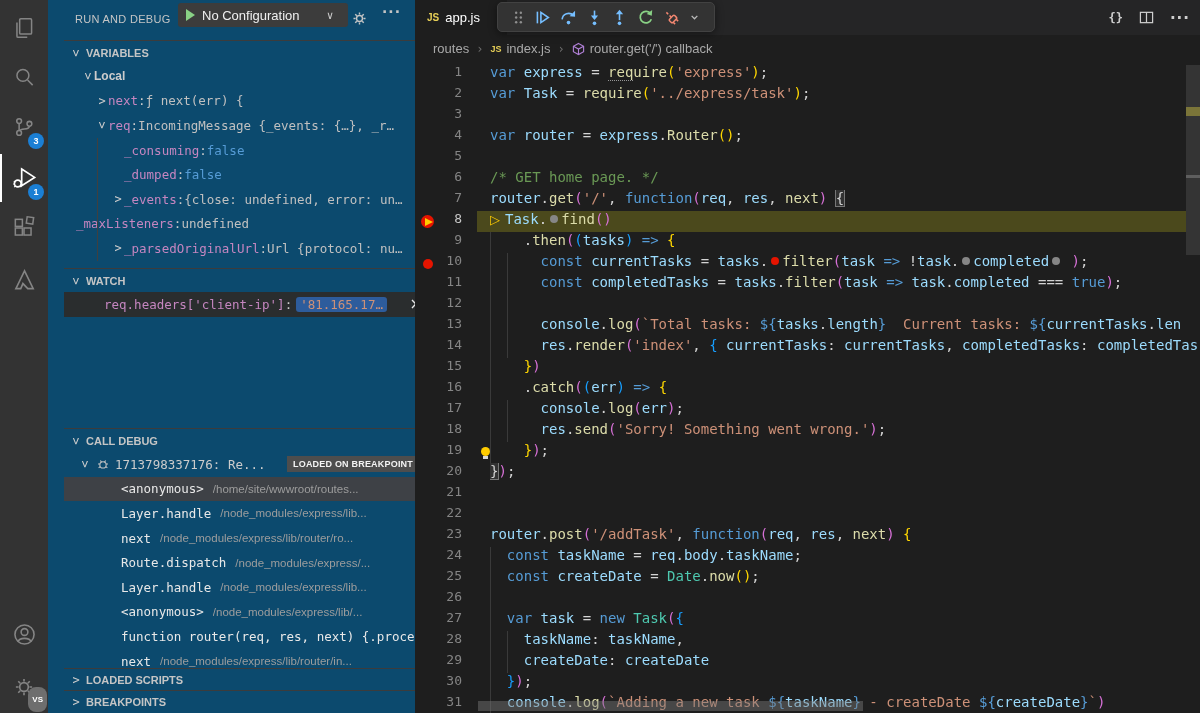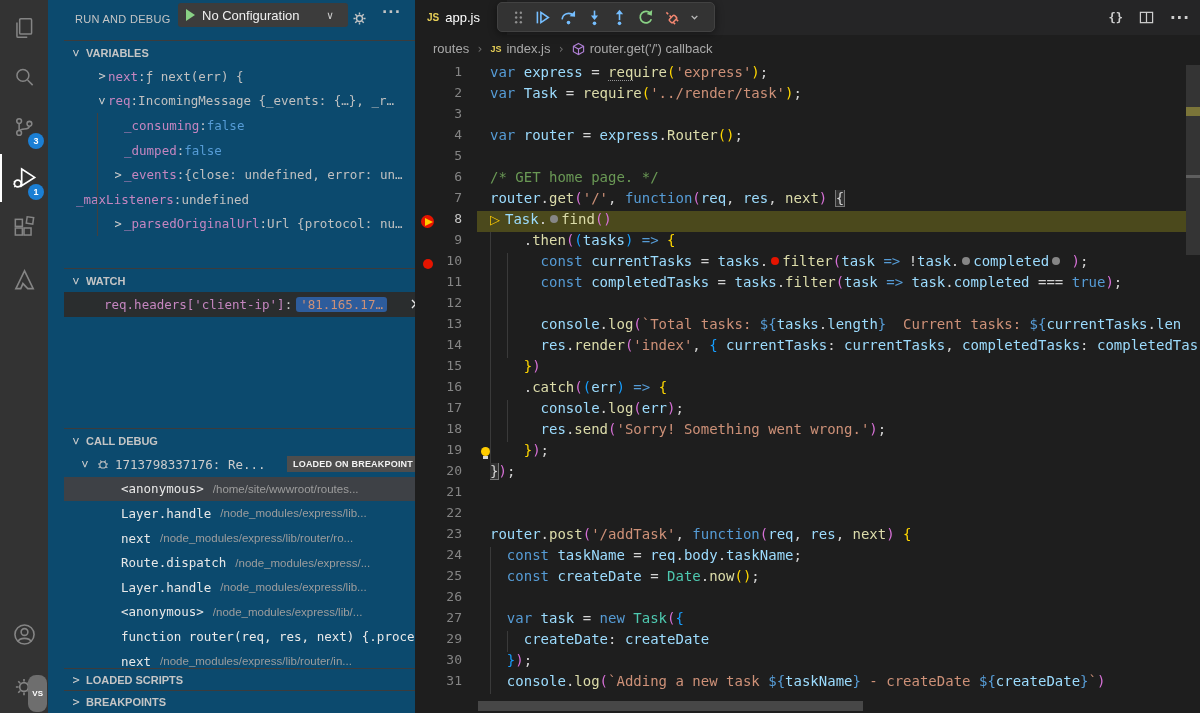--- a/index.html
+++ b/index.html
@@ -7,21 +7,21 @@
   *{box-sizing:border-box}
   svg{display:block}
 
   
   #activitybar{position:absolute;left:0;top:0;width:48px;height:713px;background:#333333;z-index:5}
   .ab-item{position:absolute;left:0;width:48px;height:48px;display:flex;align-items:center;justify-content:center;cursor:pointer}
   .ab-item.active::before{content:'';position:absolute;left:0;top:0;width:2px;height:48px;background:#ffffff}
   .ab-badge{position:absolute;right:4px;bottom:2px;min-width:16px;height:16px;border-radius:8px;background:#1b7fd4;
     color:#fff;font:600 9px "Liberation Sans",sans-serif;display:flex;align-items:center;justify-content:center;padding:0 3px}
   .vs-badge{position:absolute;right:1px;bottom:-1px;background:#6e6e6e;border-radius:8px;color:#fff;
-    font:700 8px "Liberation Sans",sans-serif;padding:14px 4px}
+    font:700 8px "Liberation Sans",sans-serif;padding:8px 4px}
 
   
   #sidebar{position:absolute;left:48px;top:0;width:367px;height:713px;background:#0c4a6e;overflow:hidden}
   #sb-header{position:absolute;top:0;left:0;width:100%;height:38px}
   #sb-title{position:absolute;left:27px;top:13px;font:11px "Liberation Sans",sans-serif;color:#c5c5c5;letter-spacing:.3px}
   #config-dd{position:absolute;left:130px;top:3px;width:170px;height:24px;background:#3c3c3c;border-radius:3px;
     display:flex;align-items:center;cursor:pointer}
   #config-dd .play{width:0;height:0;border-left:9px solid #89d185;border-top:6px solid transparent;border-bottom:6px solid transparent;margin:0 7px 0 8px}
   #config-dd .lbl{width:120px;overflow:hidden;white-space:nowrap;color:#f0f0f0;font:13px "Liberation Sans",sans-serif}
   #config-dd .chev{color:#cccccc;font:11px "DejaVu Sans Mono",monospace;margin-left:2px}
@@ -208,20 +208,24 @@
       </span>
     <span class="hdr-ic" id="dots-ic">···</span>
   </div>
 
   <div class="section" style="top:40px;height:228px">
     <div class="section-h">
       <span class="chev exp">&gt;</span>
       <span>VARIABLES</span>
     </div>
     <div id="vars-body">
+        <div class="vrow lvl1" style="padding-left: 18px;">
+          <span class="chev exp">&gt;</span>
+          <span class="scope">Local</span>
+        </div>
         <div class="vrow lvl2" style="padding-left: 32px;">
           <span class="chev">&gt;</span>
           <span class="vname">next</span>
           <span style="color: rgb(204, 204, 204);">: </span>
           <span class="vval">ƒ next(err) {</span>
         </div>
         <div class="vrow lvl2" style="padding-left: 32px;">
           <span class="chev exp">&gt;</span>
           <span class="vname">req</span>
           <span style="color: rgb(204, 204, 204);">: </span>
@@ -432,21 +436,21 @@
           <path d="M7 1.5 L12.5 4.5 V10.5 L7 13.5 L1.5 10.5 V4.5 Z"></path>
           <path d="M1.5 4.5 L7 7.5 L12.5 4.5 M7 7.5 V13.5"></path>
         </svg>
         </span>
       <span>router.get('/') callback</span>
       </span>
   </div>
 
   <div id="code">
       <div class="cl"><div class="gut"><span class="ln">1</span></div><div class="cc"><span class="tk kw">var </span><span class="tk v">express</span><span class="tk p"> = </span><span class="tk fn sq">req</span><span class="tk fn">uire</span><span class="tk b1">(</span><span class="tk s">'express'</span><span class="tk b1">)</span><span class="tk p">;</span></div></div>
-      <div class="cl"><div class="gut"><span class="ln">2</span></div><div class="cc"><span class="tk kw">var </span><span class="tk v">Task</span><span class="tk p"> = </span><span class="tk fn">require</span><span class="tk b1">(</span><span class="tk s">'../render/task'</span><span class="tk b1">)</span><span class="tk p">;</span></div></div>
+      <div class="cl"><div class="gut"><span class="ln">2</span></div><div class="cc"><span class="tk kw">var </span><span class="tk v">Task</span><span class="tk p"> = </span><span class="tk fn">require</span><span class="tk b1">(</span><span class="tk s">'../express/task'</span><span class="tk b1">)</span><span class="tk p">;</span></div></div>
       <div class="cl"><div class="gut"><span class="ln">3</span></div><div class="cc"></div></div>
       <div class="cl"><div class="gut"><span class="ln">4</span></div><div class="cc"><span class="tk kw">var </span><span class="tk v">router</span><span class="tk p"> = </span><span class="tk v">express</span><span class="tk p">.</span><span class="tk fn">Router</span><span class="tk b1">()</span><span class="tk p">;</span></div></div>
       <div class="cl"><div class="gut"><span class="ln">5</span></div><div class="cc"></div></div>
       <div class="cl"><div class="gut"><span class="ln">6</span></div><div class="cc"><span class="tk c">/* GET home page. */</span></div></div>
       <div class="cl"><div class="gut"><span class="ln">7</span></div><div class="cc"><span class="tk v">router</span><span class="tk p">.</span><span class="tk fn">get</span><span class="tk b2">(</span><span class="tk s">'/'</span><span class="tk p">, </span><span class="tk kw">function</span><span class="tk b2">(</span><span class="tk v">req</span><span class="tk p">, </span><span class="tk v">res</span><span class="tk p">, </span><span class="tk fn">next</span><span class="tk b2">)</span><span class="tk p"> </span><span class="tk match">{</span></div></div>
       <div class="cl cur"><div class="gut"><span class="gi curp"></span><span class="ln">8</span></div><div class="cc"><span class="tk ptr"></span><span class="tk v">Task</span><span class="tk p">.</span><span class="tk dg"></span><span class="tk fn">find</span><span class="tk b2">()</span></div></div>
       <div class="cl"><div class="gut"><span class="ln">9</span></div><div class="cc"><i class="ig" style="left: 0px;"></i><span class="tk p">    </span><span class="tk p">.</span><span class="tk fn">then</span><span class="tk b2">(</span><span class="tk b3">(</span><span class="tk v">tasks</span><span class="tk b3">)</span><span class="tk p"> </span><span class="tk kw">=&gt;</span><span class="tk p"> </span><span class="tk b1">{</span></div></div>
       <div class="cl"><div class="gut"><span class="gi bp"></span><span class="ln">10</span></div><div class="cc"><i class="ig" style="left: 0px;"></i><i class="ig" style="left: 16.8px;"></i><span class="tk p">      </span><span class="tk kw">const </span><span class="tk v">currentTasks</span><span class="tk p"> = </span><span class="tk v">tasks</span><span class="tk p">.</span><span class="tk dr"></span><span class="tk fn">filter</span><span class="tk b2">(</span><span class="tk v">task</span><span class="tk p"> </span><span class="tk kw">=&gt;</span><span class="tk p"> !</span><span class="tk v">task</span><span class="tk p">.</span><span class="tk dg"></span><span class="tk v">completed</span><span class="tk dg"></span><span class="tk b2"> )</span><span class="tk p">;</span></div></div>
       <div class="cl"><div class="gut"><span class="ln">11</span></div><div class="cc"><i class="ig" style="left: 0px;"></i><i class="ig" style="left: 16.8px;"></i><span class="tk p">      </span><span class="tk kw">const </span><span class="tk v">completedTasks</span><span class="tk p"> = </span><span class="tk v">tasks</span><span class="tk p">.</span><span class="tk fn">filter</span><span class="tk b2">(</span><span class="tk v">task</span><span class="tk p"> </span><span class="tk kw">=&gt;</span><span class="tk p"> </span><span class="tk v">task</span><span class="tk p">.</span><span class="tk v">completed</span><span class="tk p"> === </span><span class="tk kw">true</span><span class="tk b2">)</span><span class="tk p">;</span></div></div>
       <div class="cl"><div class="gut"><span class="ln">12</span></div><div class="cc"><i class="ig" style="left: 0px;"></i><i class="ig" style="left: 16.8px;"></i></div></div>
@@ -458,20 +462,21 @@
       <div class="cl"><div class="gut"><span class="ln">18</span></div><div class="cc"><i class="ig" style="left: 0px;"></i><i class="ig" style="left: 16.8px;"></i><span class="tk p">      </span><span class="tk v">res</span><span class="tk p">.</span><span class="tk fn">send</span><span class="tk b2">(</span><span class="tk s">'Sorry! Something went wrong.'</span><span class="tk b2">)</span><span class="tk p">;</span></div></div>
       <div class="cl"><div class="gut"><span class="gi bulb"></span><span class="ln">19</span></div><div class="cc"><i class="ig" style="left: 0px;"></i><span class="tk p">    </span><span class="tk b1">}</span><span class="tk b2">)</span><span class="tk p">;</span></div></div>
       <div class="cl"><div class="gut"><span class="ln">20</span></div><div class="cc"><span class="tk match">}</span><span class="tk b2">)</span><span class="tk p">;</span></div></div>
       <div class="cl"><div class="gut"><span class="ln">21</span></div><div class="cc"></div></div>
       <div class="cl"><div class="gut"><span class="ln">22</span></div><div class="cc"></div></div>
       <div class="cl"><div class="gut"><span class="ln">23</span></div><div class="cc"><span class="tk v">router</span><span class="tk p">.</span><span class="tk fn">post</span><span class="tk b2">(</span><span class="tk s">'/addTask'</span><span class="tk p">, </span><span class="tk kw">function</span><span class="tk b2">(</span><span class="tk v">req</span><span class="tk p">, </span><span class="tk v">res</span><span class="tk p">, </span><span class="tk fn">next</span><span class="tk b2">)</span><span class="tk p"> </span><span class="tk b1">{</span></div></div>
       <div class="cl"><div class="gut"><span class="ln">24</span></div><div class="cc"><i class="ig" style="left: 0px;"></i><span class="tk p">  </span><span class="tk kw">const </span><span class="tk v">taskName</span><span class="tk p"> = </span><span class="tk v">req</span><span class="tk p">.</span><span class="tk v">body</span><span class="tk p">.</span><span class="tk v">taskName</span><span class="tk p">;</span></div></div>
       <div class="cl"><div class="gut"><span class="ln">25</span></div><div class="cc"><i class="ig" style="left: 0px;"></i><span class="tk p">  </span><span class="tk kw">const </span><span class="tk v">createDate</span><span class="tk p"> = </span><span class="tk cls">Date</span><span class="tk p">.</span><span class="tk fn">now</span><span class="tk b1">()</span><span class="tk p">;</span></div></div>
       <div class="cl"><div class="gut"><span class="ln">26</span></div><div class="cc"><i class="ig" style="left: 0px;"></i></div></div>
       <div class="cl"><div class="gut"><span class="ln">27</span></div><div class="cc"><i class="ig" style="left: 0px;"></i><span class="tk p">  </span><span class="tk kw">var </span><span class="tk v">task</span><span class="tk p"> = </span><span class="tk kw">new </span><span class="tk cls">Task</span><span class="tk b2">(</span><span class="tk b3">{</span></div></div>
+      <div class="cl"><div class="gut"><span class="ln">28</span></div><div class="cc"><i class="ig" style="left: 0px;"></i><i class="ig" style="left: 16.8px;"></i><span class="tk p">    </span><span class="tk v">taskName</span><span class="tk p">: </span><span class="tk v">taskName</span><span class="tk p">,</span></div></div>
       <div class="cl"><div class="gut"><span class="ln">29</span></div><div class="cc"><i class="ig" style="left: 0px;"></i><i class="ig" style="left: 16.8px;"></i><span class="tk p">    </span><span class="tk v">createDate</span><span class="tk p">: </span><span class="tk v">createDate</span></div></div>
       <div class="cl"><div class="gut"><span class="ln">30</span></div><div class="cc"><i class="ig" style="left: 0px;"></i><span class="tk p">  </span><span class="tk b3">}</span><span class="tk b2">)</span><span class="tk p">;</span></div></div>
       <div class="cl"><div class="gut"><span class="ln">31</span></div><div class="cc"><i class="ig" style="left: 0px;"></i><span class="tk p">  </span><span class="tk v">console</span><span class="tk p">.</span><span class="tk fn">log</span><span class="tk b2">(</span><span class="tk s">`Adding a new task </span><span class="tk kw">${</span><span class="tk v">taskName</span><span class="tk kw">}</span><span class="tk s"> - createDate </span><span class="tk kw">${</span><span class="tk v">createDate</span><span class="tk kw">}</span><span class="tk s">`</span><span class="tk b2">)</span></div></div>
     </div>
 
   <div id="ruler">
     <div class="mk-cur"></div>
     <div class="mk-grey"></div>
     <div class="thumb"></div>
   </div>

